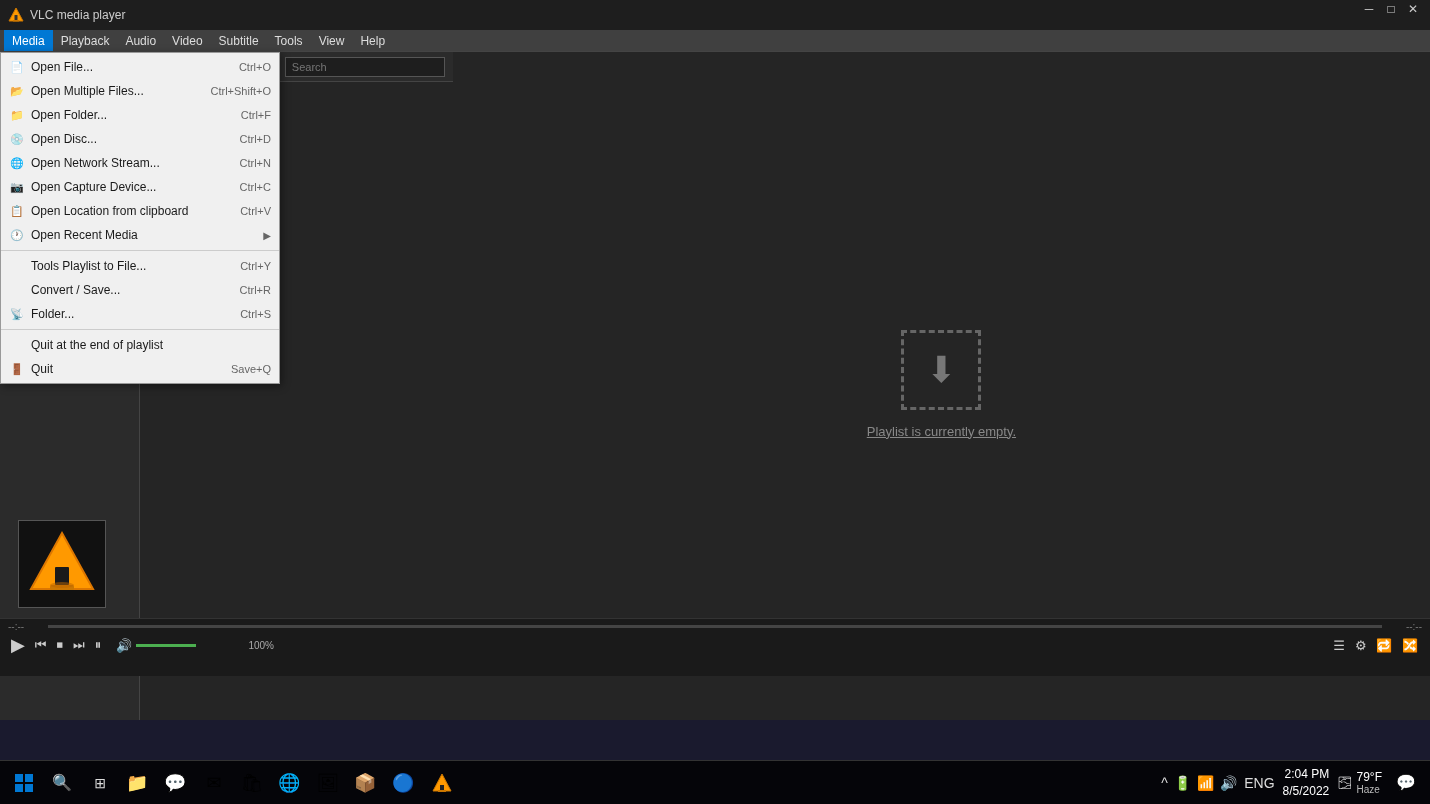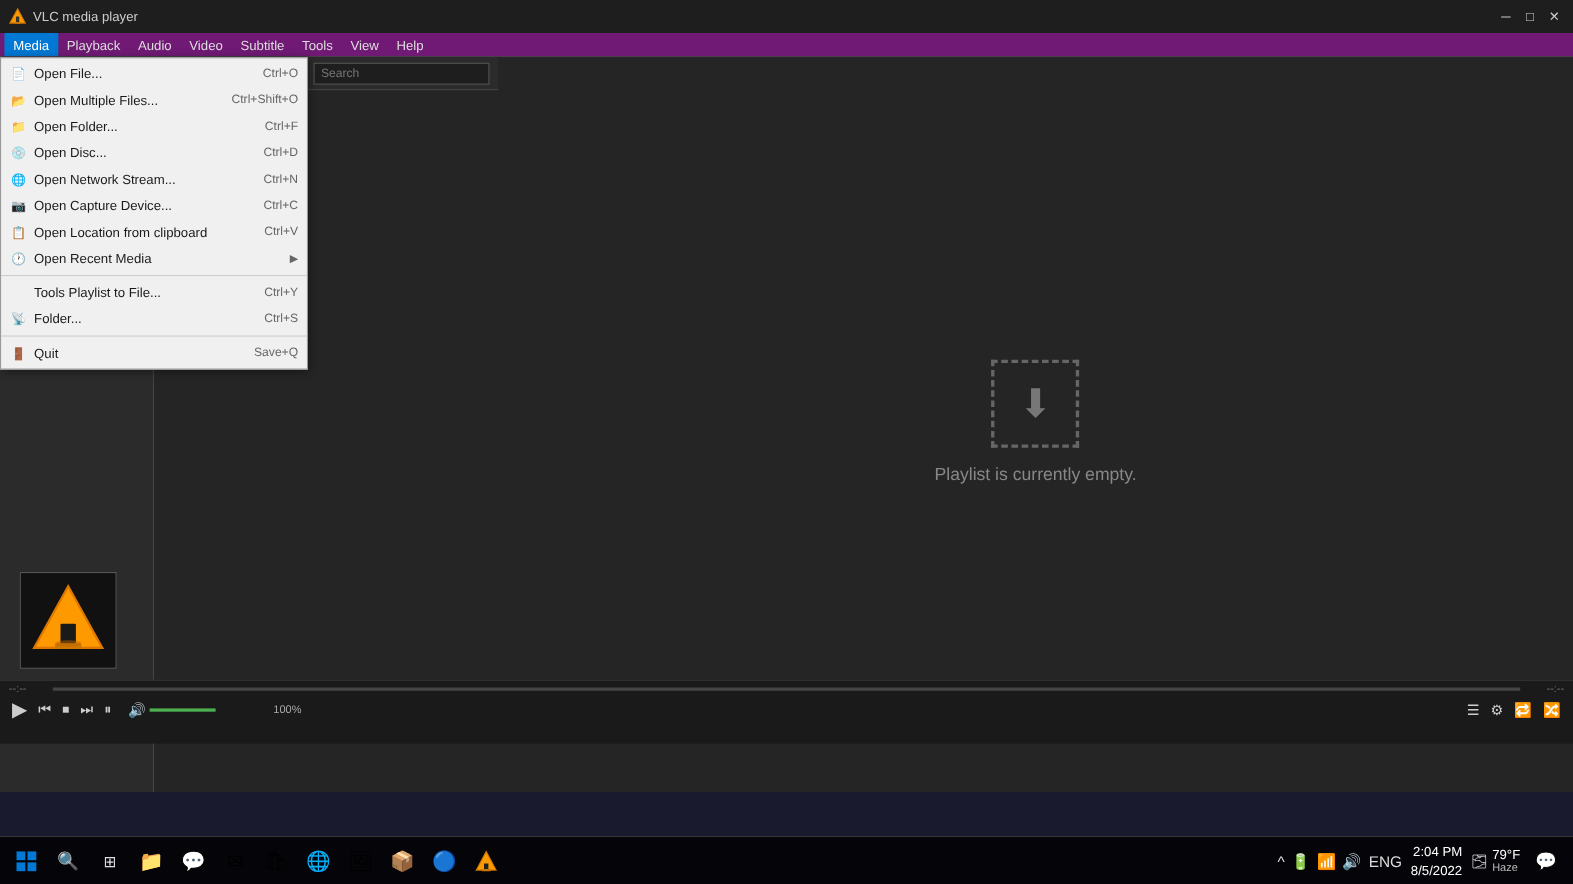--- a/index.html
+++ b/index.html
@@ -21,21 +21,20 @@
       display: flex;
       flex-direction: column;
       position: relative;
     }
 
     
     .title-bar {
       height: 30px;
       background: #1e1e1e;
       display: flex;
-      align-items: center;
       padding: 0 8px;
       justify-content: space-between;
       flex-shrink: 0;
     }
     .title-bar-left {
       display: flex;
       align-items: center;
       gap: 6px;
       color: #ccc;
       font-size: 12px;
@@ -55,21 +54,21 @@
       align-items: center;
       justify-content: center;
       color: #ccc;
       cursor: pointer;
       font-size: 12px;
     }
 
     
     .menu-bar {
       height: 22px;
-      background: #701a75;
+      background: #404040;
       display: flex;
       align-items: center;
       padding: 0 4px;
       border-bottom: 1px solid #444;
       flex-shrink: 0;
     }
     .menu-item {
       padding: 2px 8px;
       color: #ddd;
       cursor: pointer;
@@ -219,22 +218,23 @@
       justify-content: center;
       margin-bottom: 12px;
     }
     .drop-arrow {
       color: #777;
       font-size: 36px;
     }
     .playlist-empty-text {
       text-align: center;
       color: #888;
-      font-size: 16px;
+      font-size: 13px;
       line-height: 1.6;
+      text-decoration: underline;
     }
 
     
     .taskbar {
       height: 44px;
       background: #000000cc;
       position: absolute;
       bottom: 0;
       left: 0;
       right: 0;
@@ -454,31 +454,44 @@
     <div class="dropdown-separator"></div>
 
     <div class="dropdown-item">
       <div class="item-left">
         <span class="item-icon"></span>
         <span>Tools Playlist to File...</span>
       </div>
       <span class="shortcut">Ctrl+Y</span>
     </div>
 
+    <div class="dropdown-item">
+      <div class="item-left">
+        <span class="item-icon"></span>
+        <span>Convert / Save...</span>
+      </div>
+      <span class="shortcut">Ctrl+R</span>
+    </div>
 
     <div class="dropdown-item">
       <div class="item-left">
         <span class="item-icon">📡</span>
         <span>Folder...</span>
       </div>
       <span class="shortcut">Ctrl+S</span>
     </div>
 
     <div class="dropdown-separator"></div>
 
+    <div class="dropdown-item">
+      <div class="item-left">
+        <span class="item-icon"></span>
+        <span>Quit at the end of playlist</span>
+      </div>
+    </div>
 
     <div class="dropdown-item">
       <div class="item-left">
         <span class="item-icon">🚪</span>
         <span>Quit</span>
       </div>
       <span class="shortcut">Save+Q</span>
     </div>
   </div>
 

